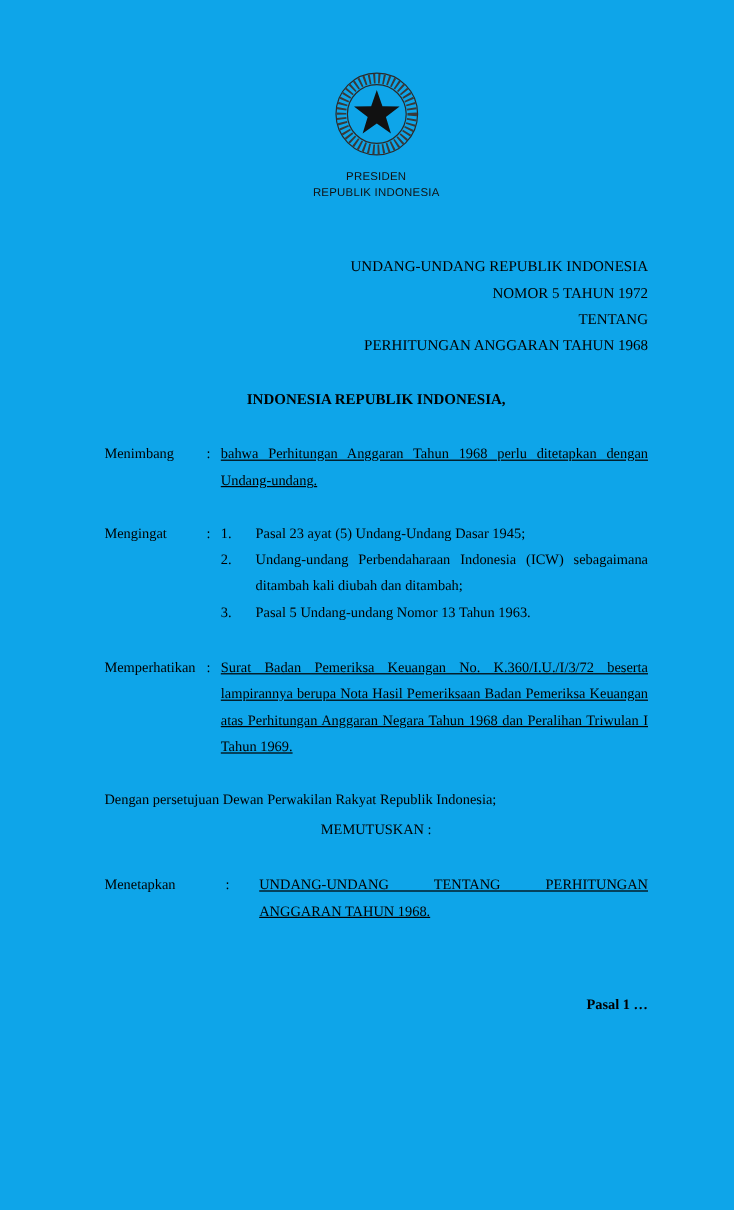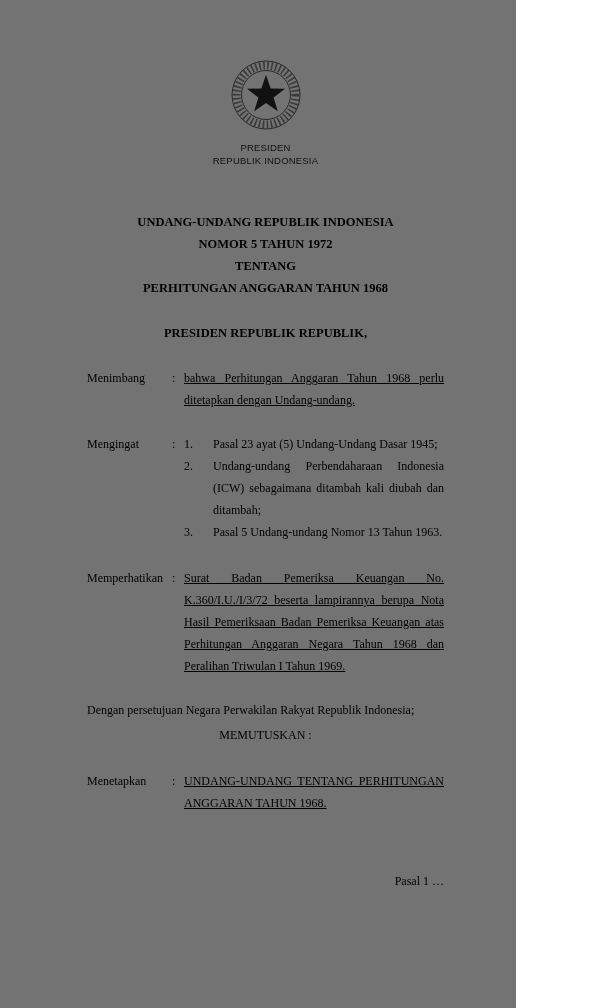--- a/index.html
+++ b/index.html
@@ -1,42 +1,42 @@
 <!DOCTYPE html>
 <html><head>
 <meta charset="utf-8">
 <style>
   * { box-sizing: border-box; }
   html, body { margin: 0; padding: 0; background: #ffffff; }
   .page {
     position: relative;
-    width: 516px;
+    width: 612px;
     height: 1008px;
     margin: 0;
-    background: #737373;
+    background: #0ea5e9;
     color: #000000;
     font-family: "Liberation Serif", serif;
     font-size: 12px;
     padding: 58px 72px 0 87px;
     overflow: hidden;
   }
   .doc-header { text-align: center; }
   .seal { display: inline-block; line-height: 0; }
   .seal-caption {
     font-family: "Liberation Sans", sans-serif;
     font-size: 9.5px;
     line-height: 13px;
     letter-spacing: 0.2px;
     margin-top: 3px;
     color: #111111;
   }
   .title-block {
     margin-top: 44px;
-    text-align: center;
-    font-weight: bold;
+    text-align: right;
+    font-weight: normal;
     font-size: 12.5px;
     line-height: 22px;
   }
   .invocation {
     margin-top: 22px;
     text-align: center;
     font-weight: bold;
     font-size: 12.5px;
     line-height: 22px;
   }
@@ -59,22 +59,22 @@
     display: grid;
     grid-template-columns: 29px 1fr;
     line-height: 22px;
   }
   .item-text { text-align: justify; }
   .sec-menimbang     { margin-top: 23px; }
   .sec-mengingat     { margin-top: 22px; }
   .sec-memperhatikan { margin-top: 24px; }
   .sec-agreement     { margin-top: 22px; line-height: 22px; }
   .sec-memutuskan    { margin-top: 3px; text-align: center; line-height: 22px; }
-  .sec-menetapkan    { margin-top: 24px; }
-  .sec-footer        { margin-top: 56px; text-align: right; line-height: 22px; }
+  .sec-menetapkan    { margin-top: 24px; gap: 16px; }
+  .sec-footer        { margin-top: 56px; text-align: right; line-height: 22px; font-weight: bold; }
   p { margin: 0; }
 </style>
 </head>
 <body>
 
 <div class="page">
 
   <header class="doc-header">
     <span class="seal">
       <svg width="76" height="76" viewBox="0 0 76 76" aria-hidden="true">
@@ -91,21 +91,21 @@
   </header>
 
   <section class="title-block">
     <div>UNDANG-UNDANG REPUBLIK INDONESIA</div>
     <div>NOMOR 5 TAHUN 1972</div>
     <div>TENTANG</div>
     <div>PERHITUNGAN ANGGARAN TAHUN 1968</div>
   </section>
 
 
-  <div class="authority">PRESIDEN REPUBLIK REPUBLIK,</div>
+  <div class="authority">INDONESIA REPUBLIK INDONESIA,</div>
 
   <div class="clause sec-menimbang">
     <span class="clause-label">Menimbang</span>
     <span class="clause-colon">:</span>
     <span class="clause-text">bahwa Perhitungan Anggaran Tahun 1968 perlu ditetapkan dengan Undang-undang.</span>
   </div>
 
   <div class="clause sec-mengingat">
     <span class="clause-label">Mengingat</span>
     <span class="clause-colon">:</span>
@@ -124,21 +124,21 @@
       </div>
     </div>
   </div>
 
   <div class="clause sec-memperhatikan">
     <span class="clause-label">Memperhatikan</span>
     <span class="clause-colon">:</span>
     <span class="clause-text">Surat Badan Pemeriksa Keuangan No. K.360/I.U./I/3/72 beserta lampirannya berupa Nota Hasil Pemeriksaan Badan Pemeriksa Keuangan atas Perhitungan Anggaran Negara Tahun 1968 dan Peralihan Triwulan I Tahun 1969.</span>
   </div>
 
-  <p class="sec-agreement">Dengan persetujuan Negara Perwakilan Rakyat Republik Indonesia;</p>
+  <p class="sec-agreement">Dengan persetujuan Dewan Perwakilan Rakyat Republik Indonesia;</p>
 
   <div class="sec-memutuskan">MEMUTUSKAN :</div>
 
   <div class="clause sec-menetapkan">
     <span class="clause-label">Menetapkan</span>
     <span class="clause-colon">:</span>
     <span class="clause-text">UNDANG-UNDANG TENTANG PERHITUNGAN ANGGARAN TAHUN 1968.</span>
   </div>
 
   <div class="sec-footer">Pasal 1 …</div>

